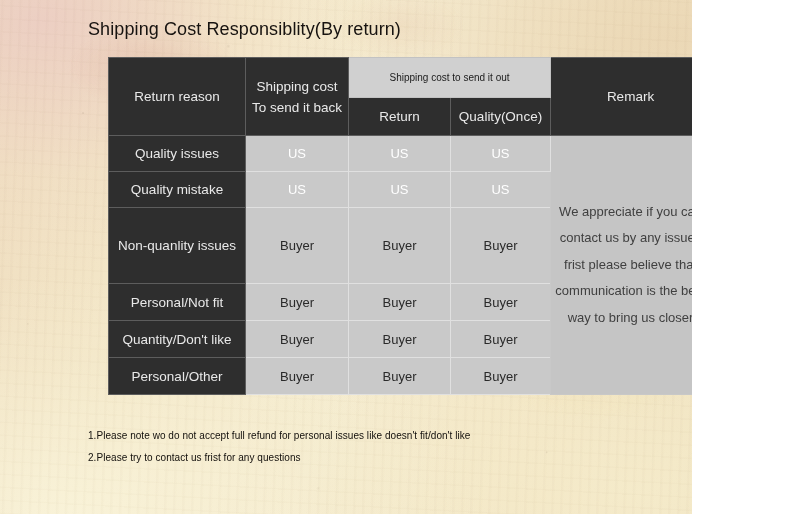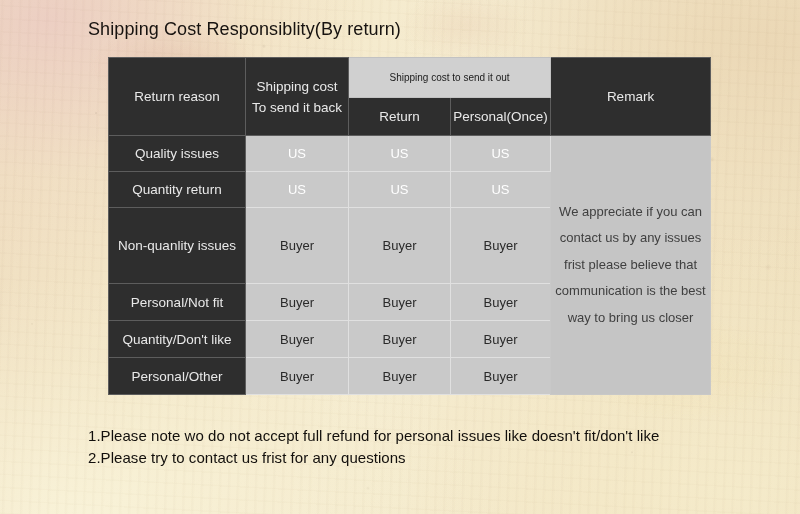--- a/index.html
+++ b/index.html
@@ -7,21 +7,21 @@
     padding: 0;
   }
   body {
     width: 800px;
     height: 514px;
     overflow: hidden;
     font-family: "Liberation Sans", sans-serif;
   }
   #page {
     position: relative;
-    width: 800px;
+    width: 692px;
     height: 514px;
     background-color: #f0e2c4;
     background-image:
       radial-gradient(ellipse 420px 330px at 6% 4%, rgba(236,206,195,0.95) 0%, rgba(240,219,196,0.35) 48%, rgba(240,225,200,0) 76%),
       radial-gradient(ellipse 460px 300px at 96% 8%, rgba(234,214,180,0.85) 0%, rgba(238,222,192,0.3) 55%, rgba(240,228,200,0) 80%),
       radial-gradient(ellipse 520px 300px at 10% 100%, rgba(249,243,217,0.95) 0%, rgba(246,238,209,0.4) 50%, rgba(245,236,207,0) 80%),
       radial-gradient(ellipse 560px 330px at 92% 96%, rgba(246,237,205,0.8) 0%, rgba(244,234,202,0.3) 55%, rgba(244,234,200,0) 82%),
       linear-gradient(105deg, #efddc0 0%, #f4e8c9 28%, #f6edd2 52%, #f2e4c2 78%, #eedfbc 100%);
     overflow: hidden;
   }
@@ -121,21 +121,21 @@
     line-height: 26.5px;
   }
   .rr-label { font-size: 13.5px; }
   .twoline { line-height: 21px; margin-left: 9px; }
 
   #notes {
     position: absolute;
     left: 88px;
     top: 425px;
     color: #120f0c;
-    font-size: 15px;
+    font-size: 10px;
     line-height: 21.5px;
     white-space: nowrap;
   }
   #notes div { letter-spacing: 0.05px; }
 </style>
 </head>
 <body>
 
 <div id="page">
   <div id="grain-a"></div>
@@ -158,33 +158,33 @@
           <td class="dark rr-label" rowspan="2">Return reason</td>
           <td class="dark twoline" rowspan="2">
             <div>Shipping cost</div>
             <div>To send it back</div>
           </td>
           <td class="light-head" colspan="2">Shipping cost to send it out</td>
           <td class="dark" rowspan="2">Remark</td>
         </tr>
         <tr style="height:38px">
           <td class="dark">Return</td>
-          <td class="dark">Personal(Once)</td>
+          <td class="dark">Quality(Once)</td>
         </tr>
 
         <tr style="height:36px">
           <td class="dark">Quality issues</td>
           <td class="cell-us">US</td>
           <td class="cell-us">US</td>
           <td class="cell-us">US</td>
           <td class="remark-cell" rowspan="6">We appreciate if you can contact us by any issues frist please believe that communication is the best way to bring us closer</td>
         </tr>
 
         <tr style="height:36px">
-          <td class="dark">Quantity return</td>
+          <td class="dark">Quality mistake</td>
           <td class="cell-us">US</td>
           <td class="cell-us">US</td>
           <td class="cell-us">US</td>
         </tr>
 
         <tr style="height:76px">
           <td class="dark">Non-quanlity issues</td>
           <td class="cell-buyer">Buyer</td>
           <td class="cell-buyer">Buyer</td>
           <td class="cell-buyer">Buyer</td>

